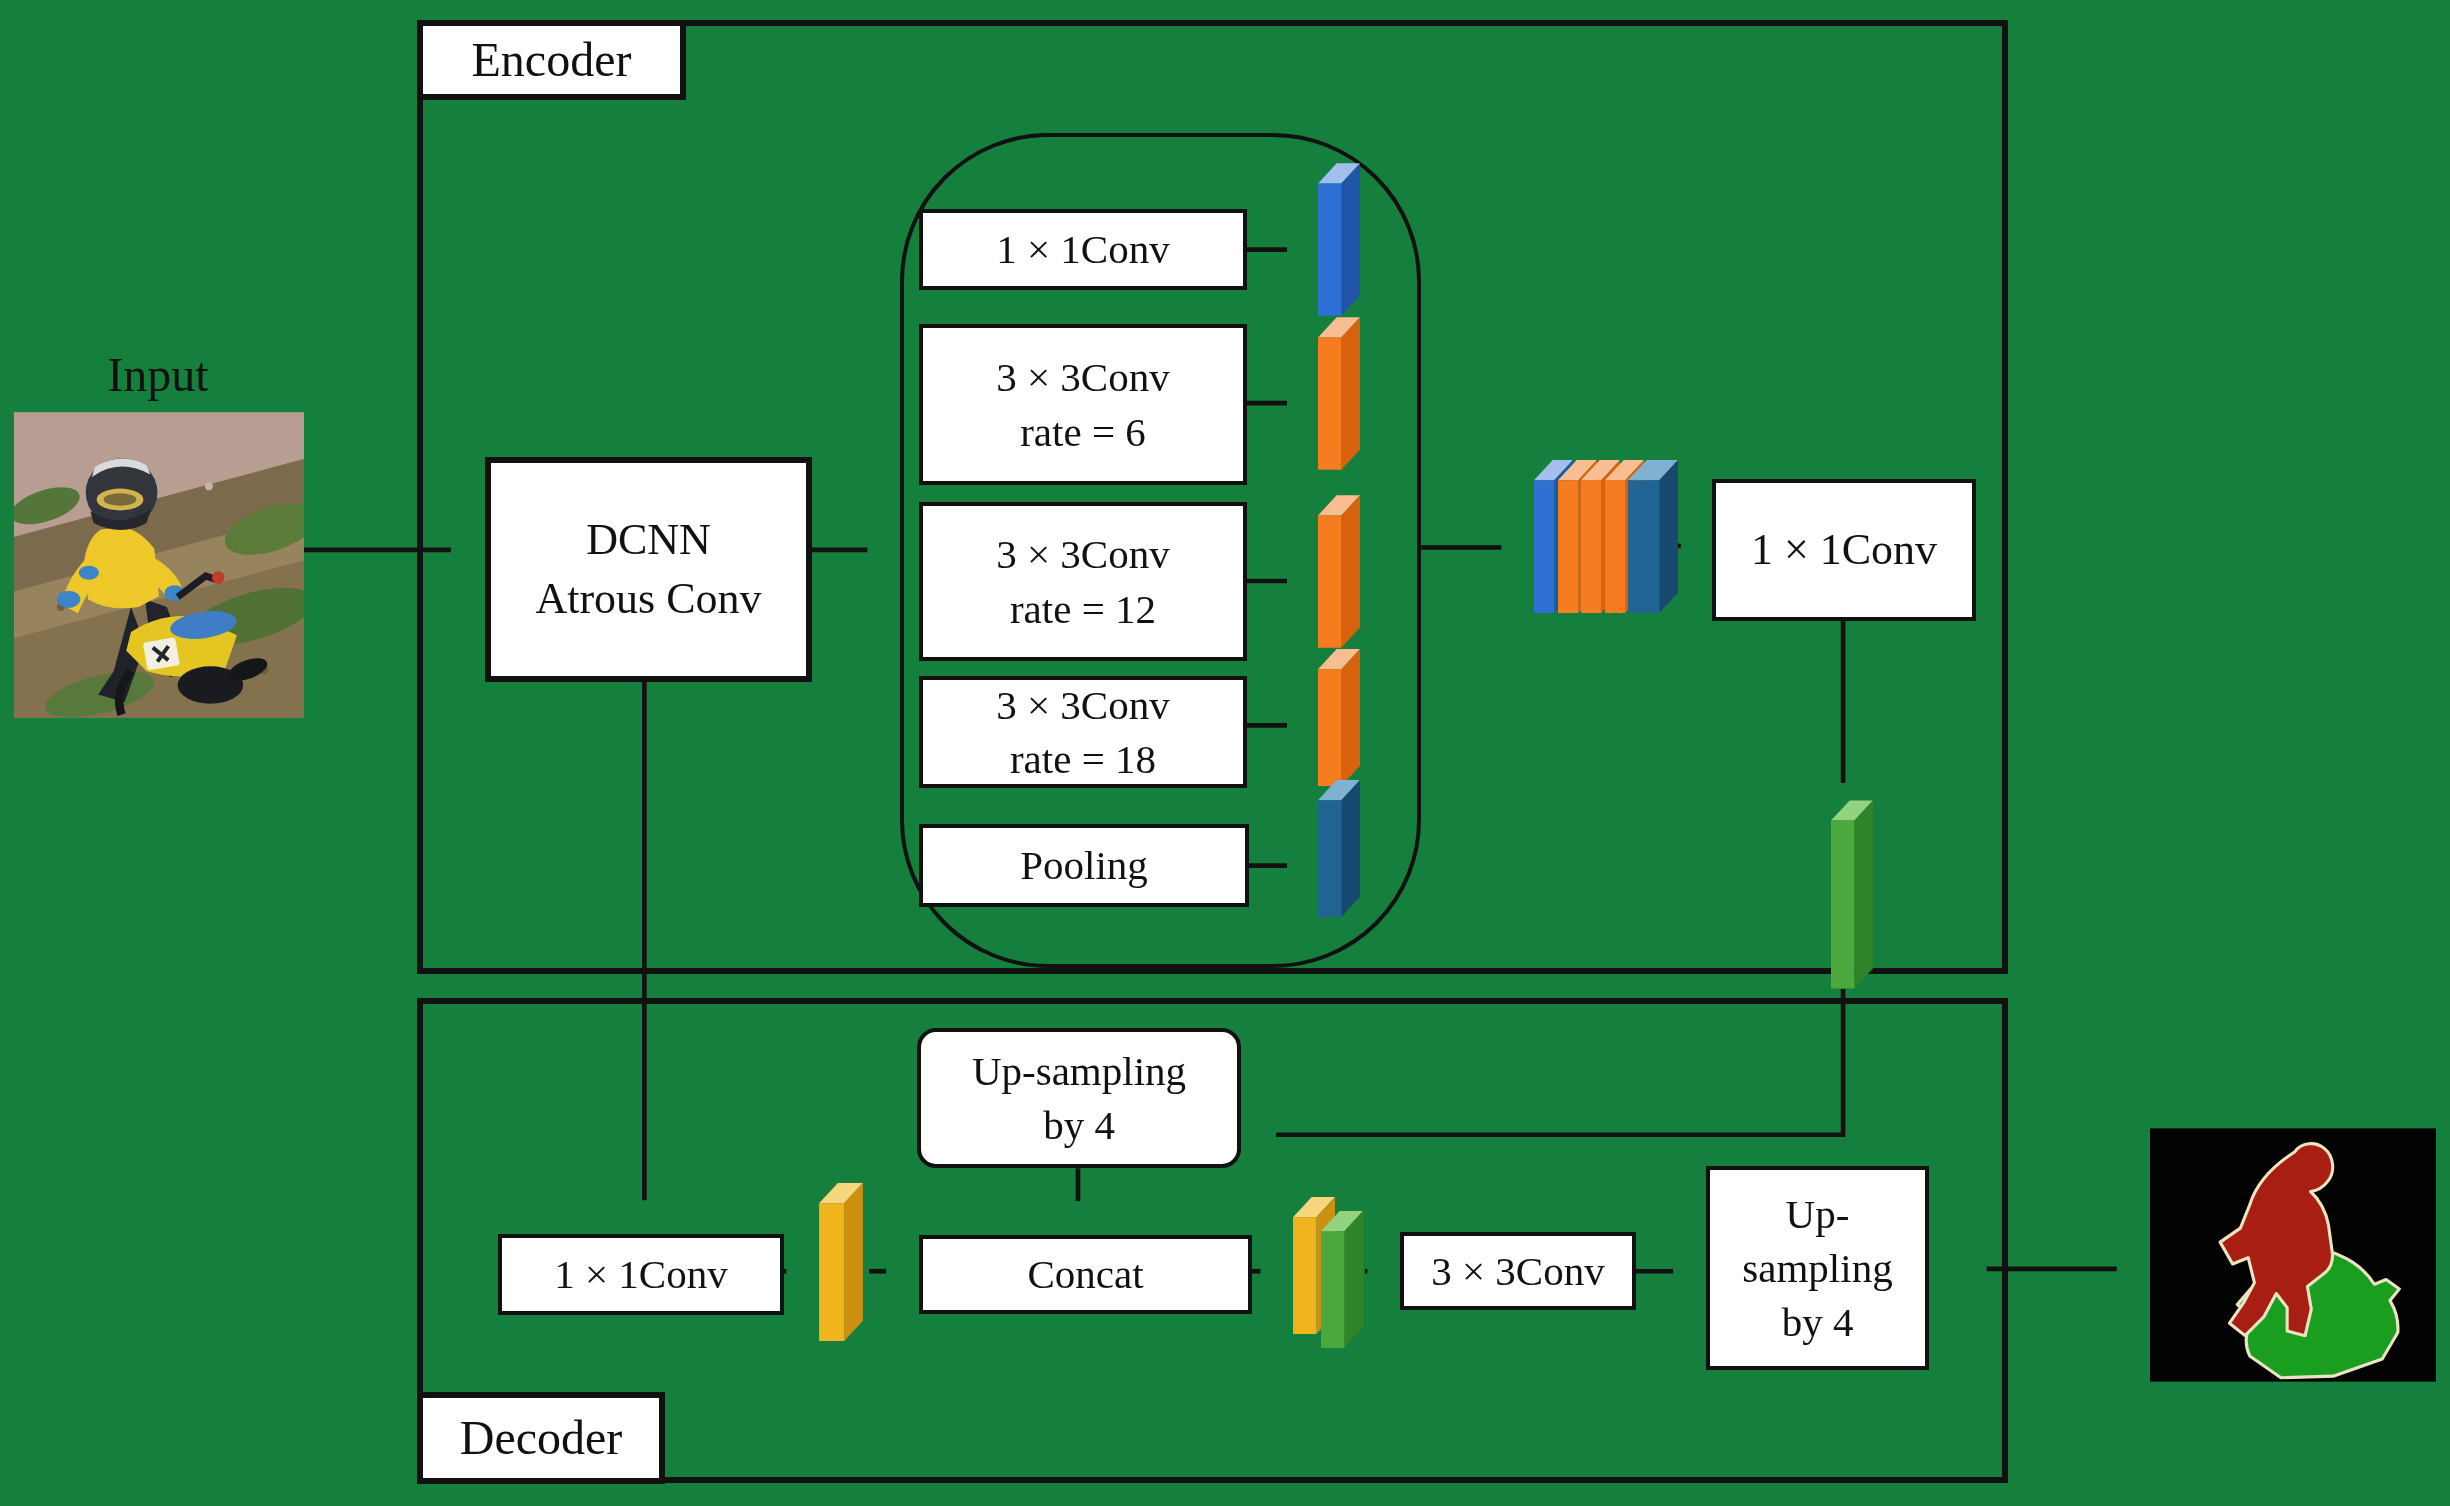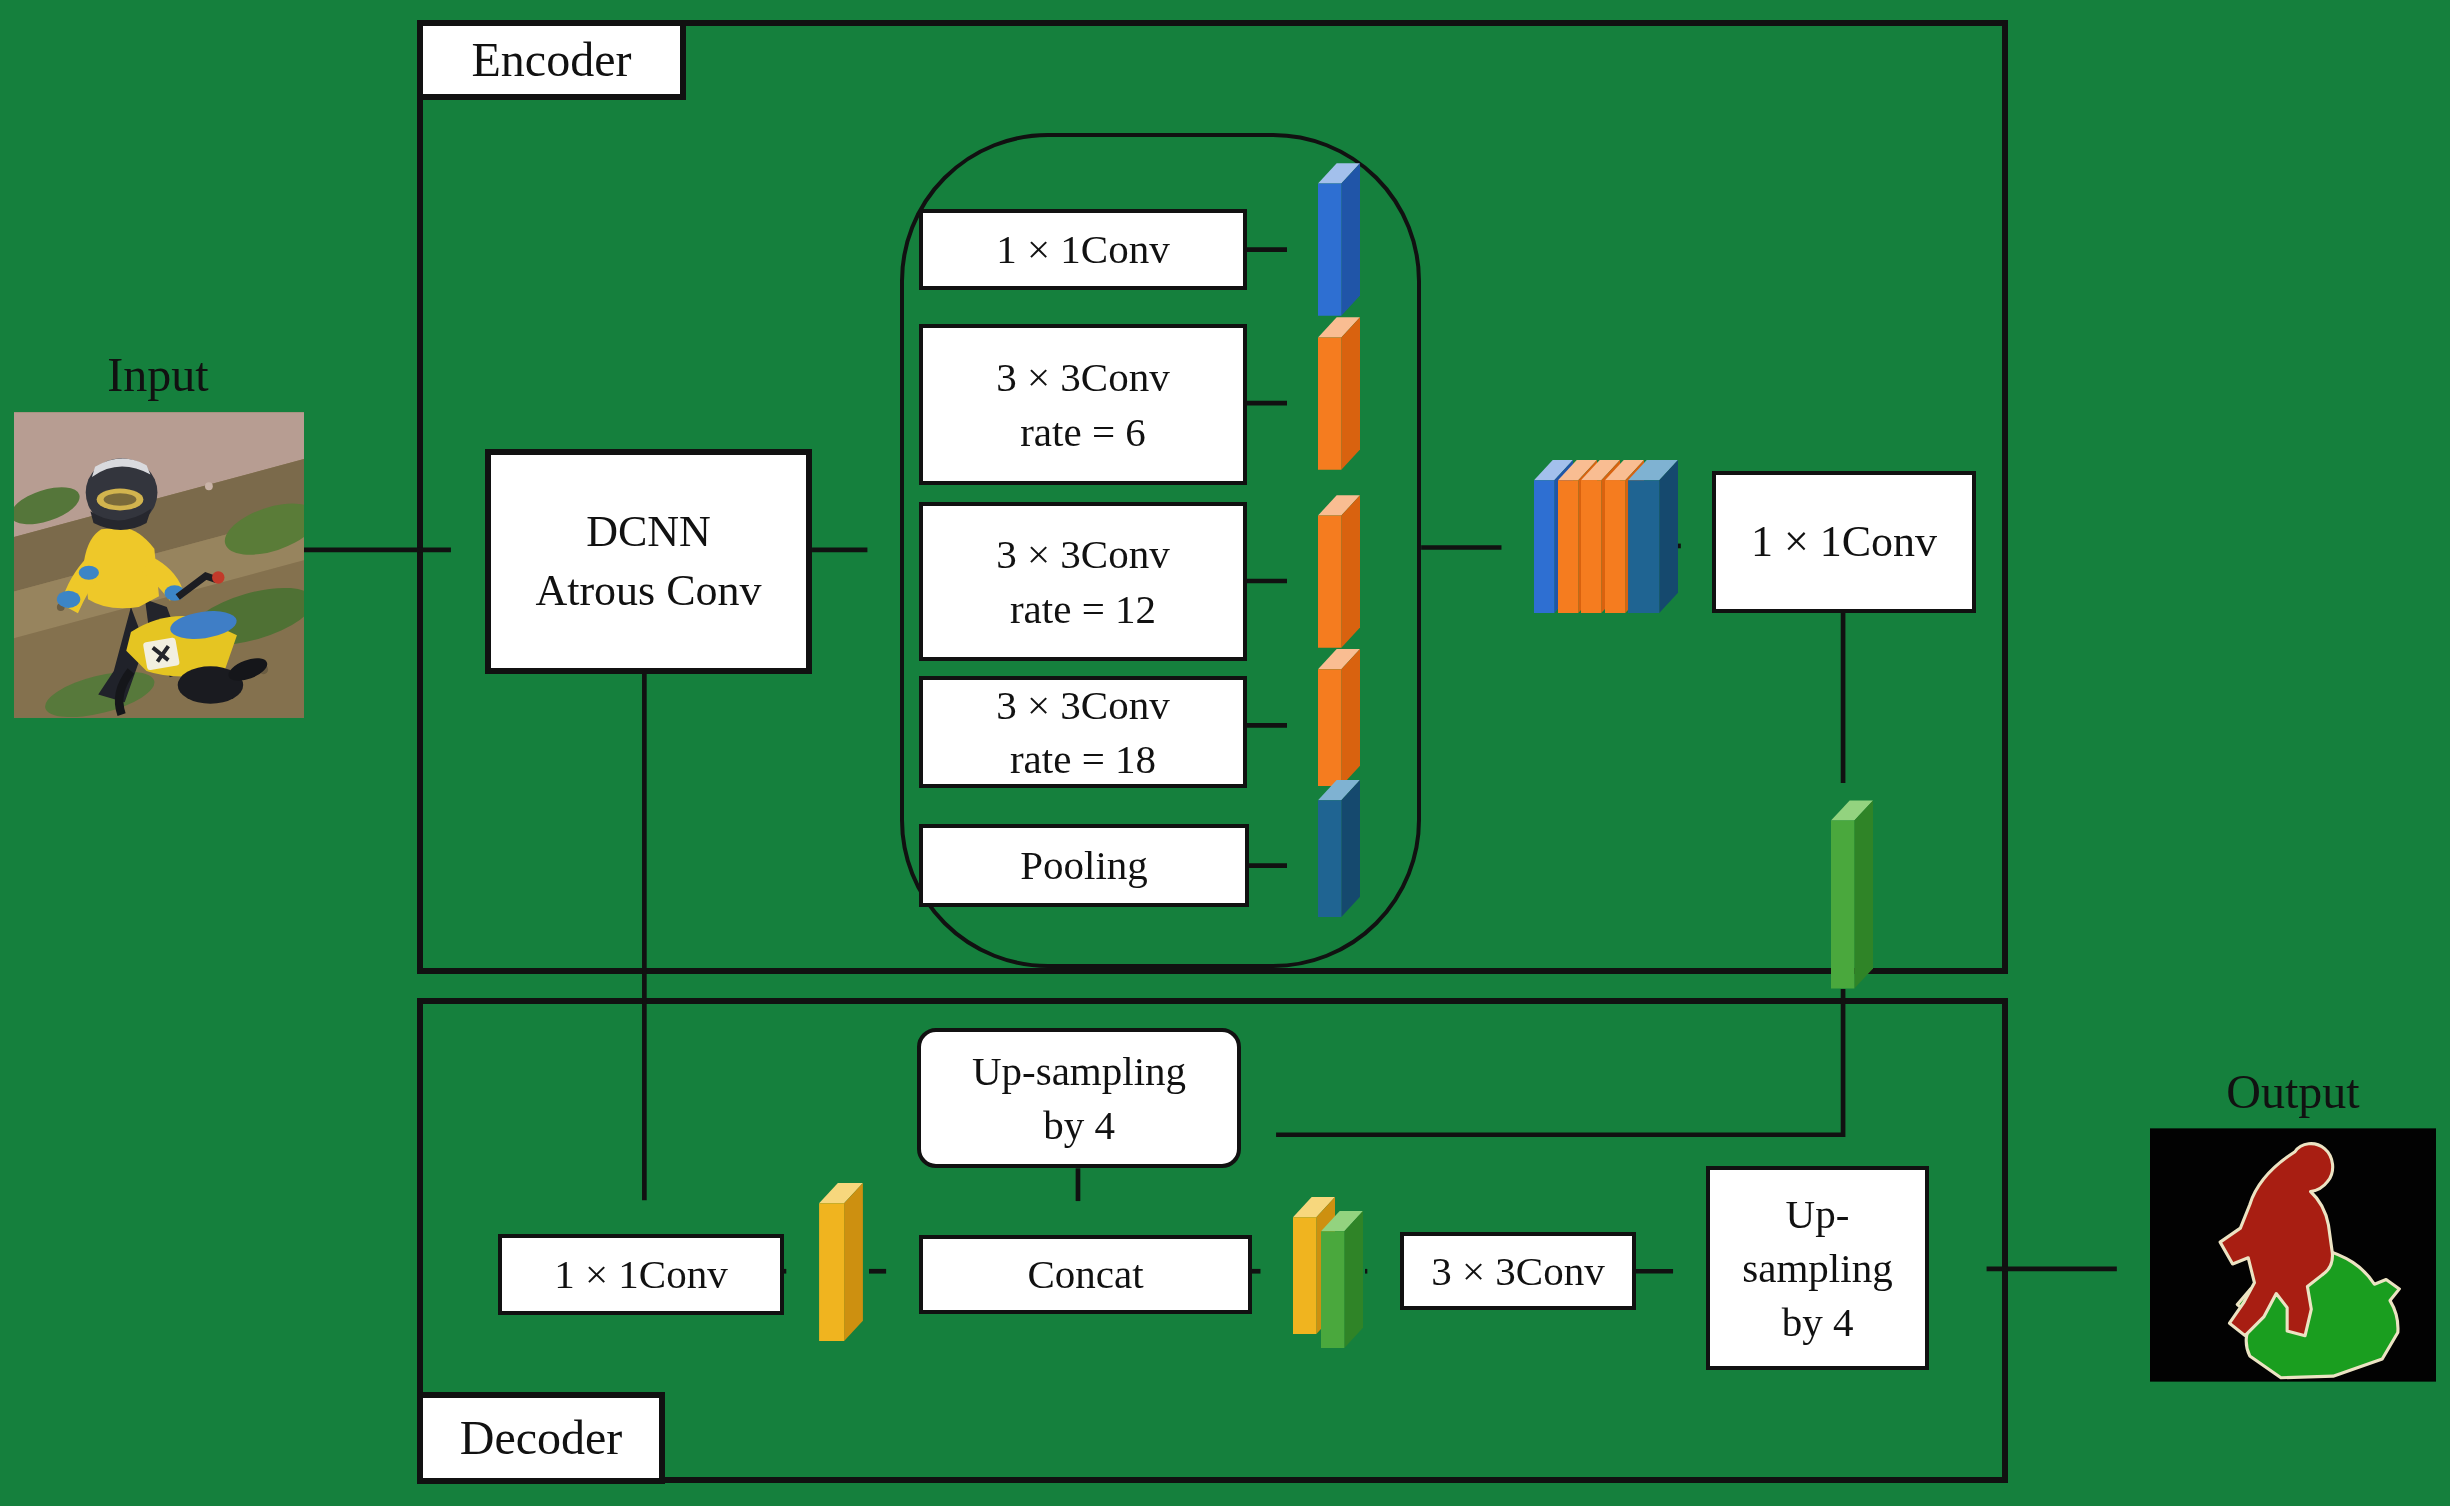--- a/index.html
+++ b/index.html
@@ -13,21 +13,21 @@
   }
   .frame{position:absolute;box-sizing:border-box;border:6.2px solid var(--ink);background:transparent;z-index:1;}
   .capsule{position:absolute;box-sizing:border-box;border:4.7px solid var(--ink);border-radius:148px;background:transparent;z-index:1;}
   .box{
     position:absolute;box-sizing:border-box;background:#ffffff;border:4.7px solid var(--ink);
     display:flex;flex-direction:column;align-items:center;justify-content:center;
     text-align:center;z-index:3;line-height:1.32;
   }
   .labelbox{border-width:6.2px;}
   .fs-label{font-size:48px;}
-  .fs-box{font-size:44px;}
+  .fs-box{font-size:44px;margin-top:8px;}
   .fs-small{font-size:41px;}
   .slab{position:absolute;z-index:3;line-height:0;}
   #connectors{position:absolute;left:0;top:0;z-index:2;}
   #connectors path{stroke:var(--ink);stroke-width:6;fill:none;}
   .ah{fill:var(--ink);}
   .figure{position:absolute;z-index:3;line-height:0;}
   .caption{
     position:absolute;z-index:3;display:flex;align-items:center;justify-content:center;
     font-size:48px;color:var(--ink);
   }
@@ -234,23 +234,20 @@
       </svg></div>
   <div class="box fs-small" style="left:1400px;top:1232px;width:236px;height:78px;">
     <span>3 × 3Conv</span>
   </div>
   <div class="box fs-small" style="left:1706px;top:1166px;width:223px;height:204px;">
     <span>Up-</span>
     <span>sampling</span>
     <span>by 4</span>
   </div>
 
-  <div class="caption" style="left:2176px;top:1059px;width:234px;height:64px;">
-    <span>Output</span>
-  </div>
   <div class="figure" style="left:2150px;top:1128px;">
     <svg width="286" height="254" viewBox="0 0 367 325">
       <rect width="367" height="325" style="fill:var(--out-bg);"></rect>
       <g style="stroke:var(--out-outline);" stroke-width="4" stroke-linejoin="round">
         <path style="fill:var(--out-vehicle);" d="M199,148 L212,134 L228,143 L222,156
           C250,162 274,178 288,200 L303,194 L320,206 L308,221
           C316,234 319,248 318,262 L298,296 L235,318 L168,320 L128,292
           C120,276 123,257 134,243 L112,226 L129,206 L155,217
           C167,205 182,196 199,192 Z"></path>
         <path style="fill:var(--out-person);" d="M186,30 C194,18 212,16 224,26 C236,36 238,56 228,68

